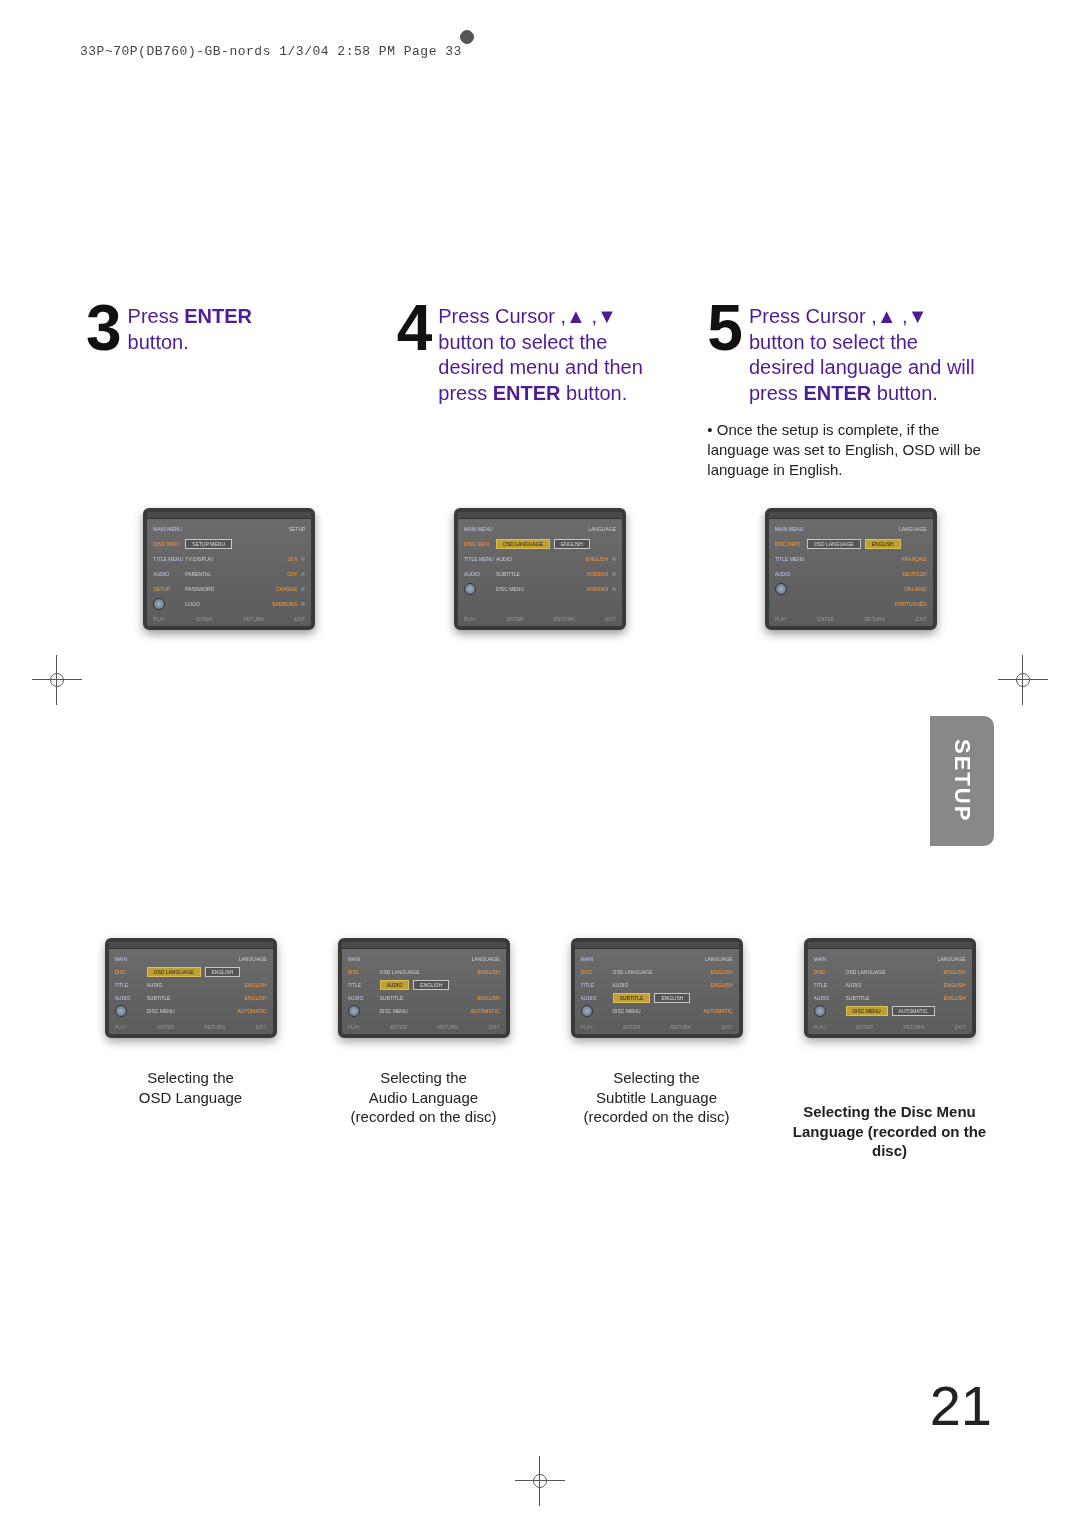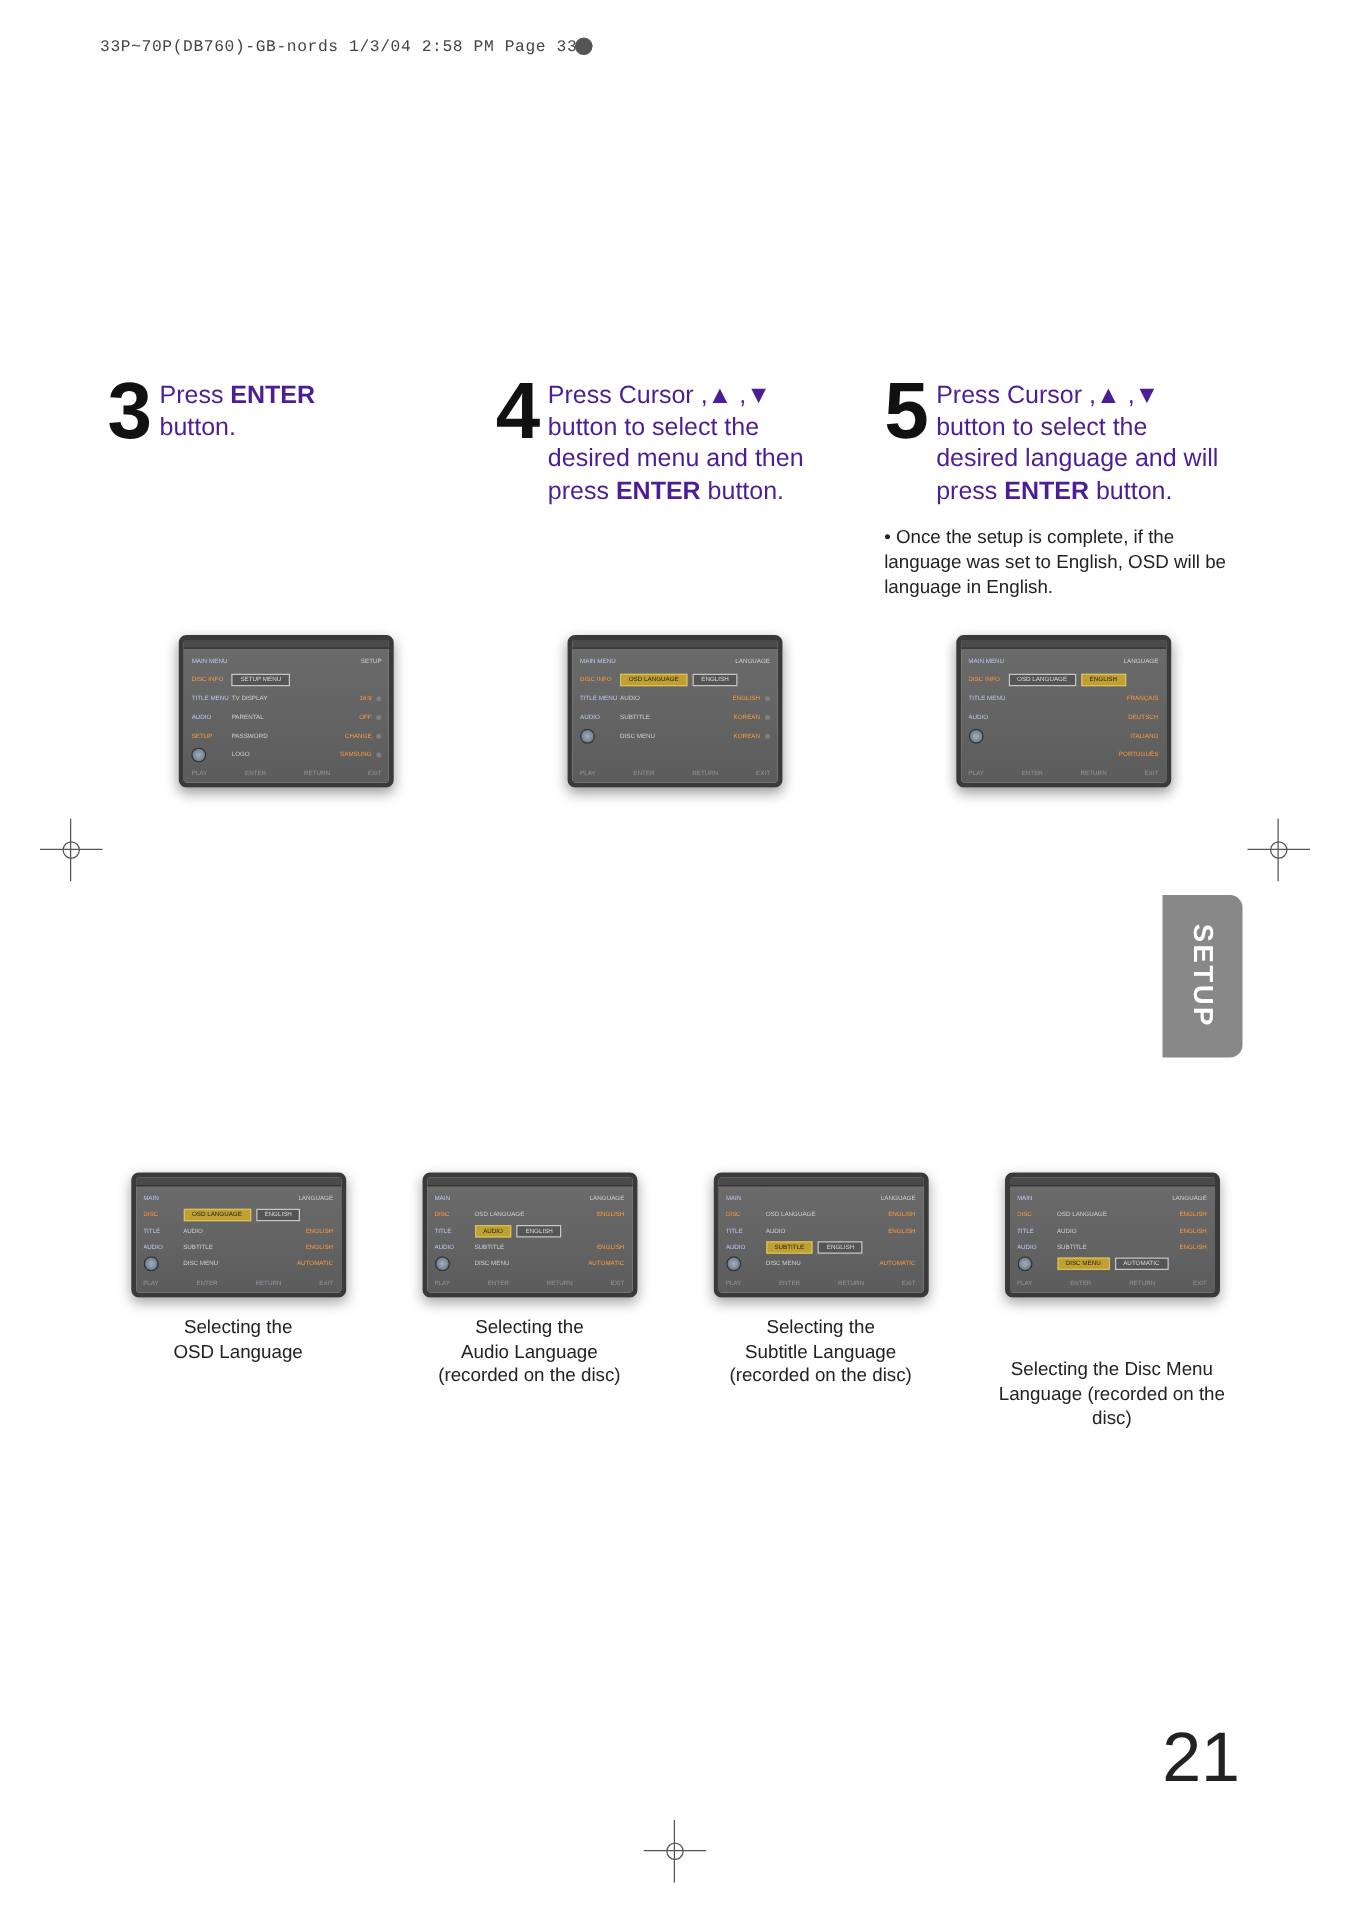--- a/index.html
+++ b/index.html
@@ -9,21 +9,21 @@
     color: #000;
   }
   .page {
     width: 1080px;
     height: 1528px;
     position: relative;
     box-sizing: border-box;
   }
   .header-line {
     position: absolute;
-    top: 30px;
+    top: 44px;
     left: 80px;
     font-family: "Courier New", monospace;
     font-size: 13px;
     letter-spacing: 0.5px;
     color: #444;
   }
   .crosshair-top {
     position: absolute;
     top: 30px;
     left: 460px;
@@ -209,41 +209,42 @@
     right:86px;
     display:flex;
     justify-content:space-between;
     gap:24px;
   }
   .col4 {
     flex:1;
     display:flex;
     flex-direction:column;
     align-items:center;
+    gap:16px;
   }
   .tv-small {
     width:172px;
     height:100px;
     background: linear-gradient(#6c6c6c,#5c5c5c);
     border:4px solid #3a3a3a;
     border-radius:6px;
     box-shadow:0 4px 10px rgba(0,0,0,0.35);
     position:relative;
     box-sizing:border-box;
   }
   .tv-small .tv-inner { padding:4px 6px 0 6px; }
   .tv-small .tv-row { height:11px; margin-bottom:2px; }
   .caption {
     text-align:center;
     font-size:15px;
     line-height:1.3;
     margin-top:14px;
     color:#222;
   }
-  .caption.bold { font-weight:normal;margin-top:48px; }
+  .caption.bold { font-weight:bold;margin-top:48px; }
   .footnote {
     font-size:14.5px;
     line-height:1.3;
     color:#222;
     margin-top:10px;
     padding-left:10px;
     text-indent:-10px;
   }
 
   .page-num {

